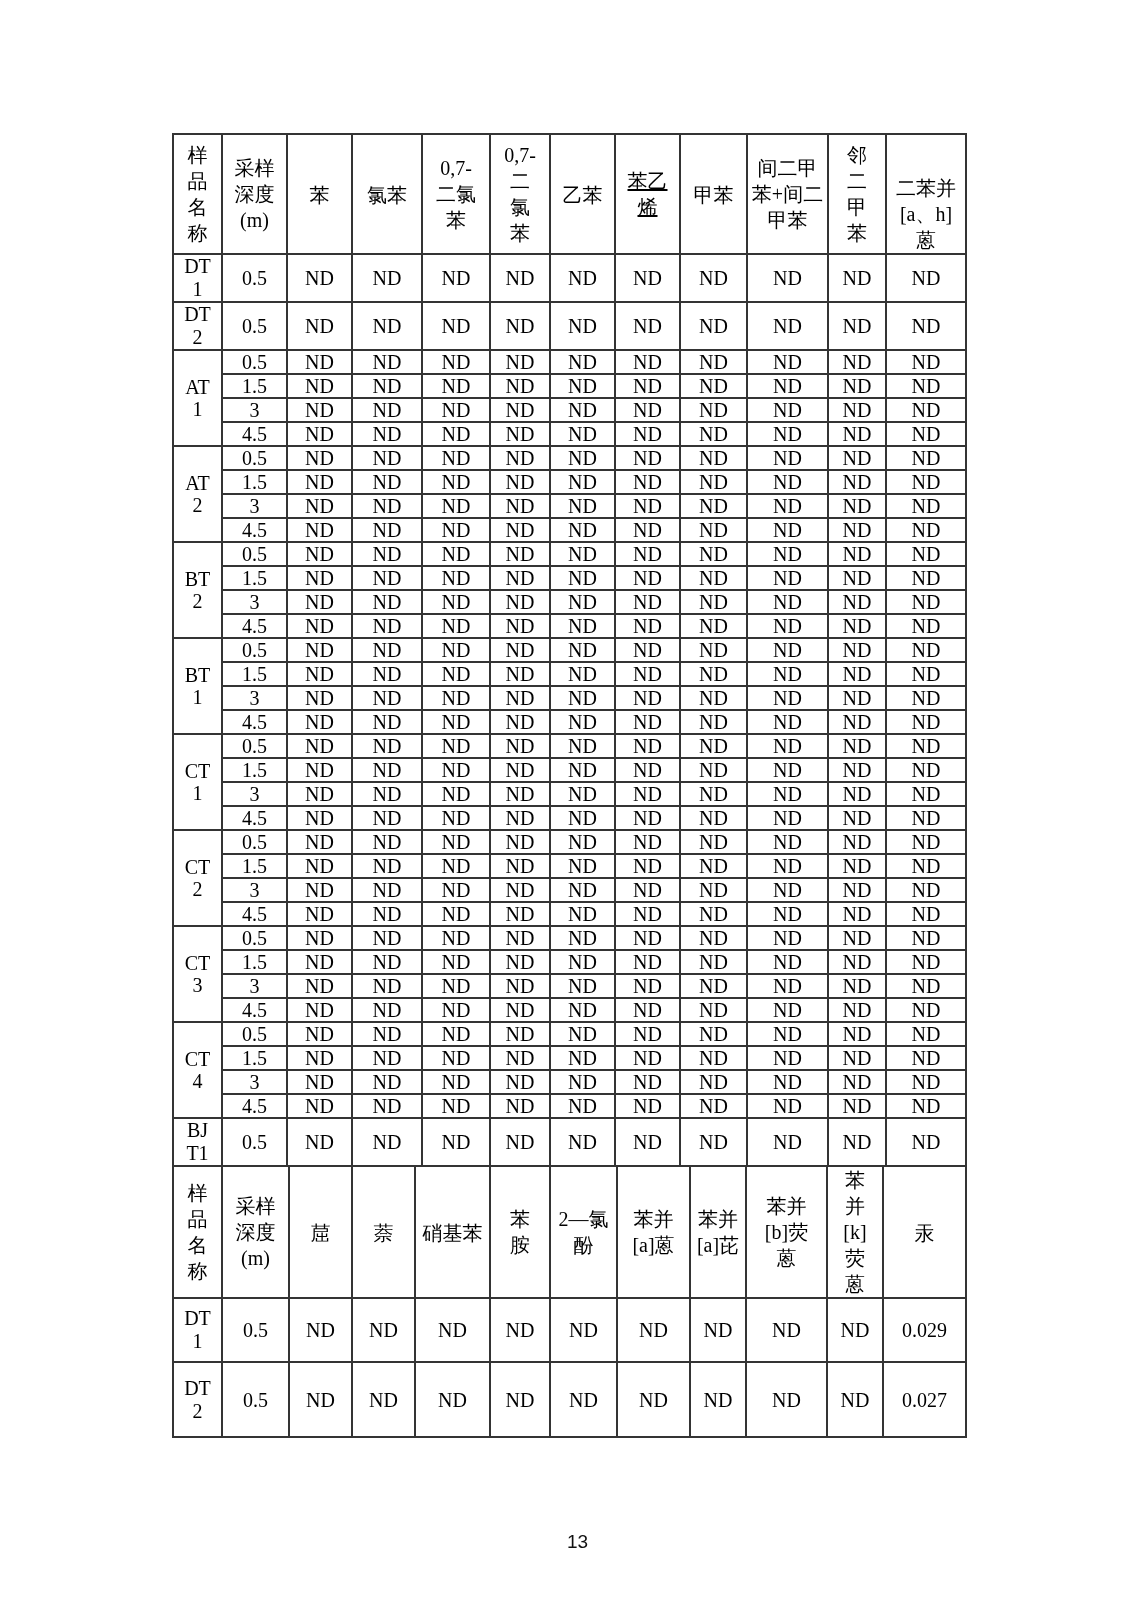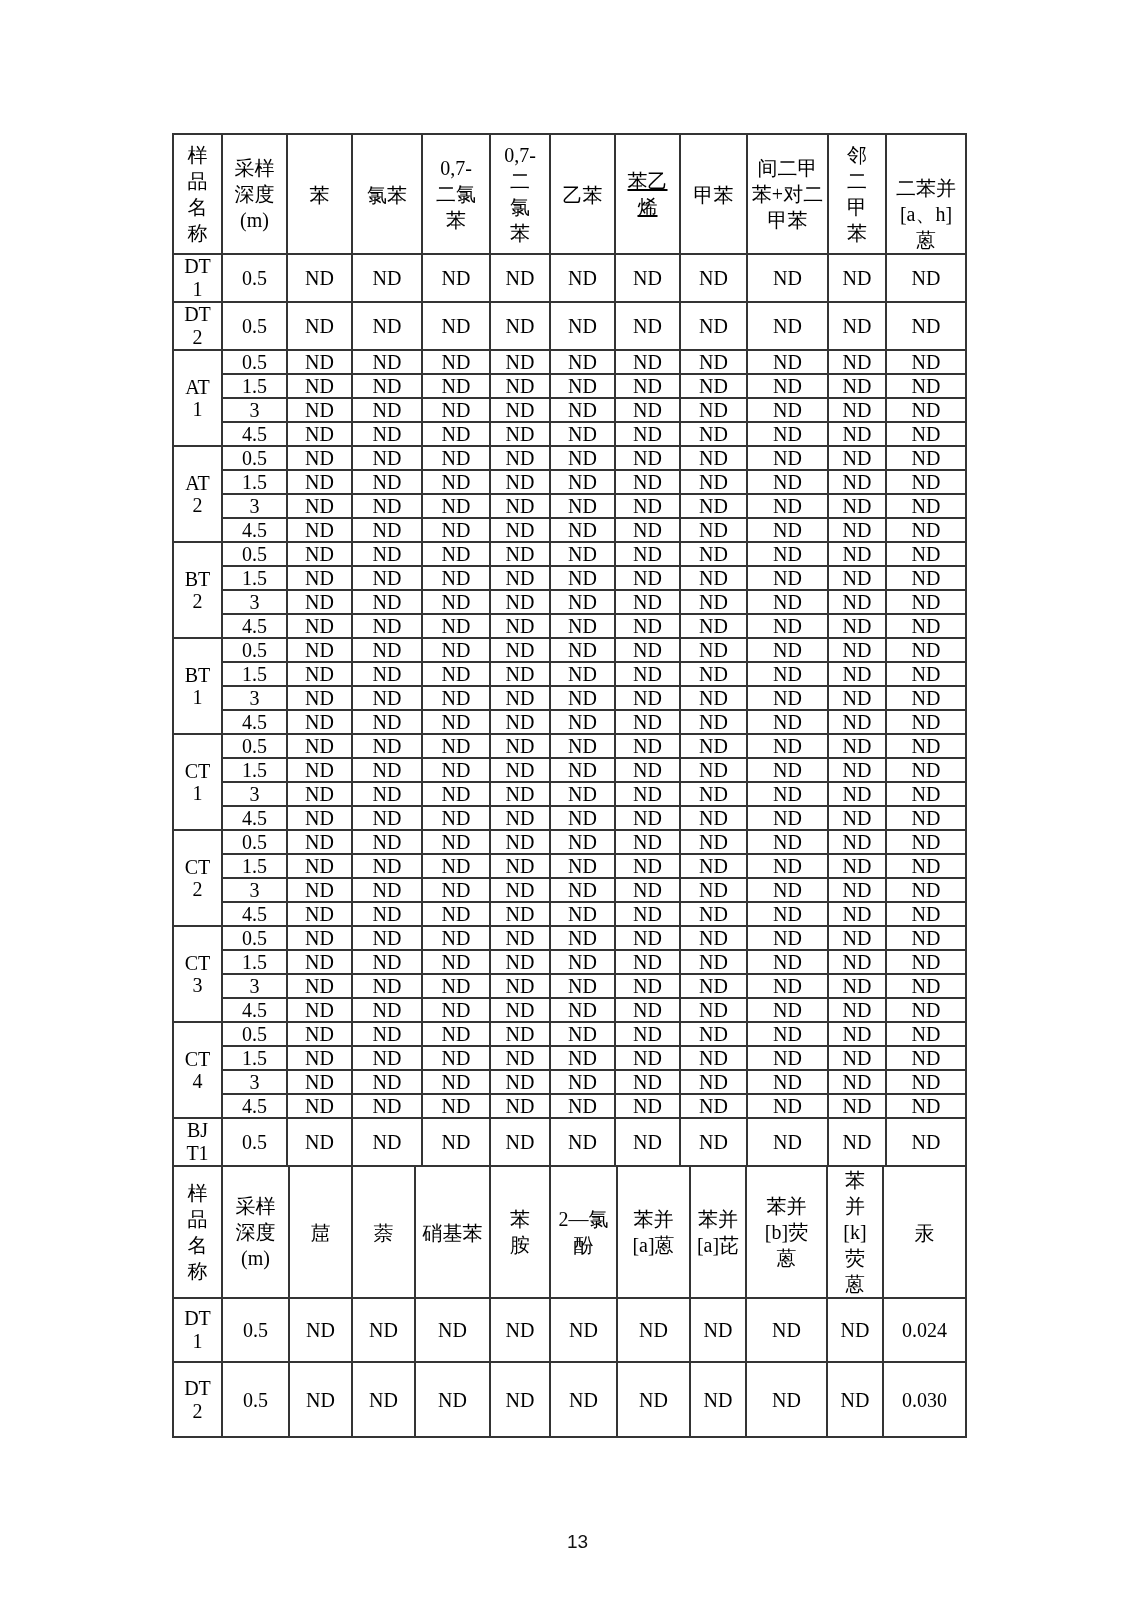--- a/index.html
+++ b/index.html
@@ -82,21 +82,21 @@
         <tr class="h1">
           <th><span class="sp sp24">样品名称</span></th>
           <th><span class="sp sp44">采样深度(m)</span></th>
           <th><span class="sp">苯</span></th>
           <th><span class="sp">氯苯</span></th>
           <th><span class="sp sp40">0,7-二氯苯</span></th>
           <th><span class="sp sp36">0,7-二氯苯</span></th>
           <th><span class="sp">乙苯</span></th>
           <th><span class="sp sp45">苯乙烯</span></th>
           <th><span class="sp">甲苯</span></th>
-          <th><span class="sp">间二甲苯+对二甲苯</span></th>
+          <th><span class="sp">间二甲苯+间二甲苯</span></th>
           <th><span class="sp sp24">邻二甲苯</span></th>
           <th><span class="sp sp60">二苯并[a、h]蒽</span></th>
         </tr>
       </thead>
       <tbody>
           <tr class="tall">
             <td rowspan="1" class="name">DT
 1</td>
             <td>0.5</td>
             <td>ND</td>
@@ -613,35 +613,35 @@
             <td>0.5</td>
             <td>ND</td>
             <td>ND</td>
             <td>ND</td>
             <td>ND</td>
             <td>ND</td>
             <td>ND</td>
             <td>ND</td>
             <td>ND</td>
             <td>ND</td>
-            <td>0.024</td>
+            <td>0.029</td>
           </tr>
           <tr class="tall">
             <td rowspan="1" class="name">DT
 2</td>
             <td>0.5</td>
             <td>ND</td>
             <td>ND</td>
             <td>ND</td>
             <td>ND</td>
             <td>ND</td>
             <td>ND</td>
             <td>ND</td>
             <td>ND</td>
             <td>ND</td>
-            <td>0.030</td>
+            <td>0.027</td>
           </tr>
         </tbody>
     </table>
 
   </div>
   <div class="pageno">13</div>
 </div>
 
 </body></html>

